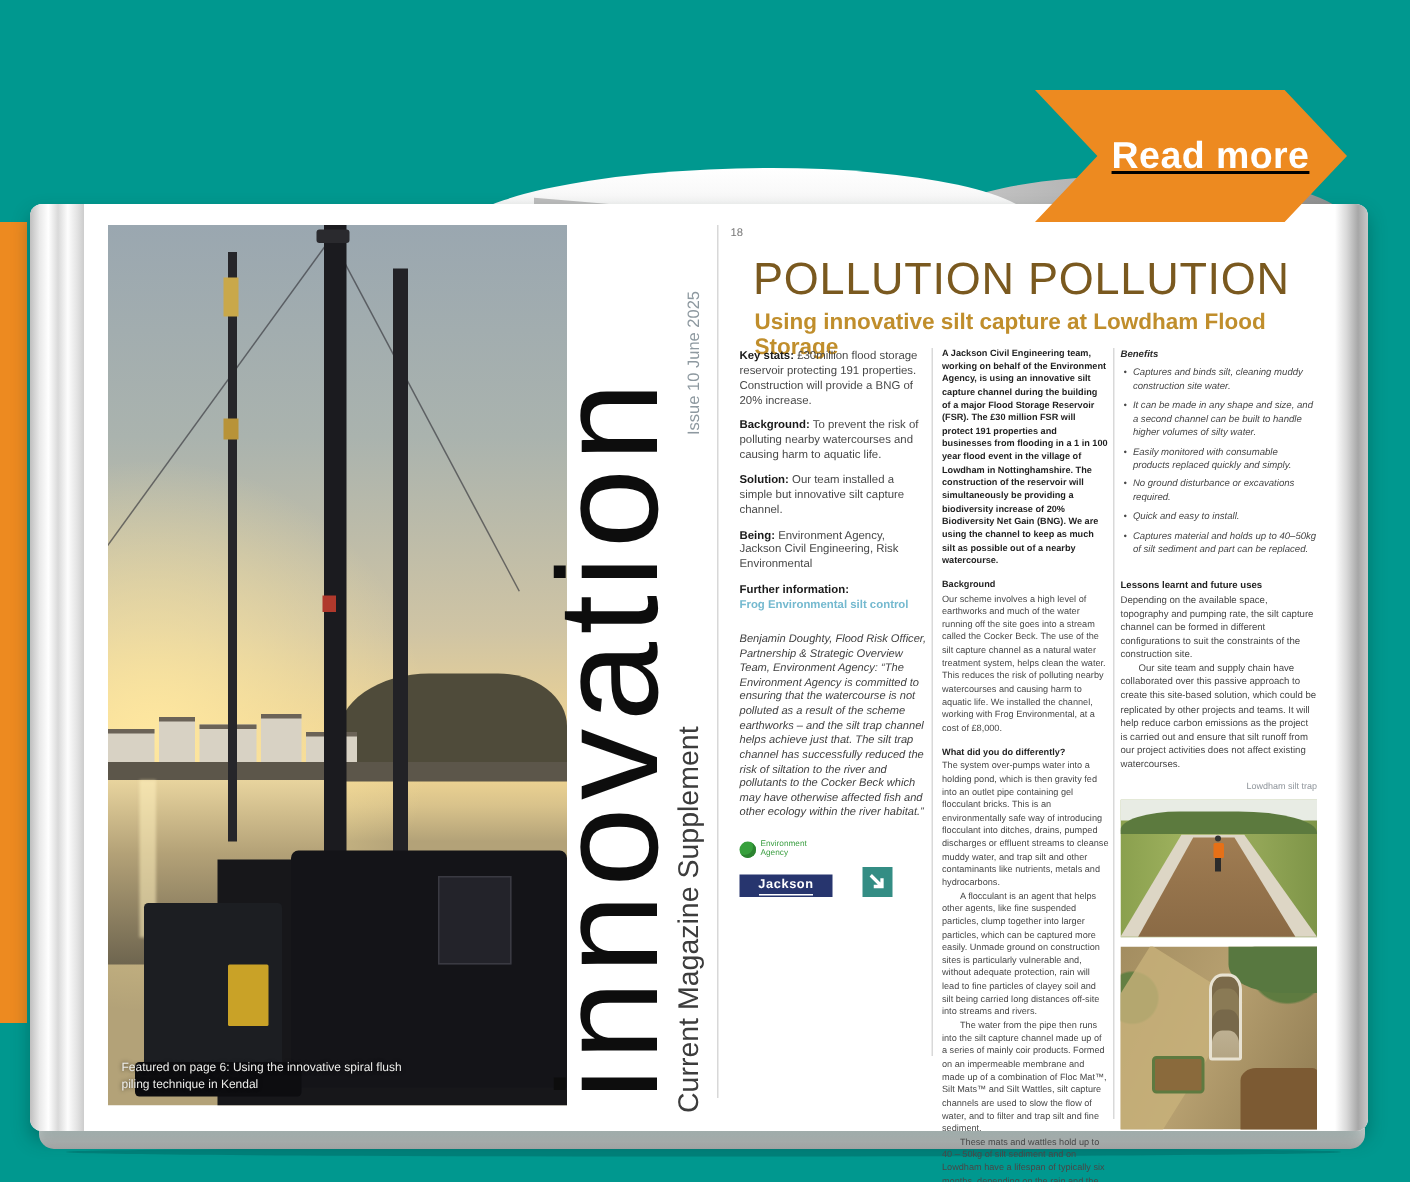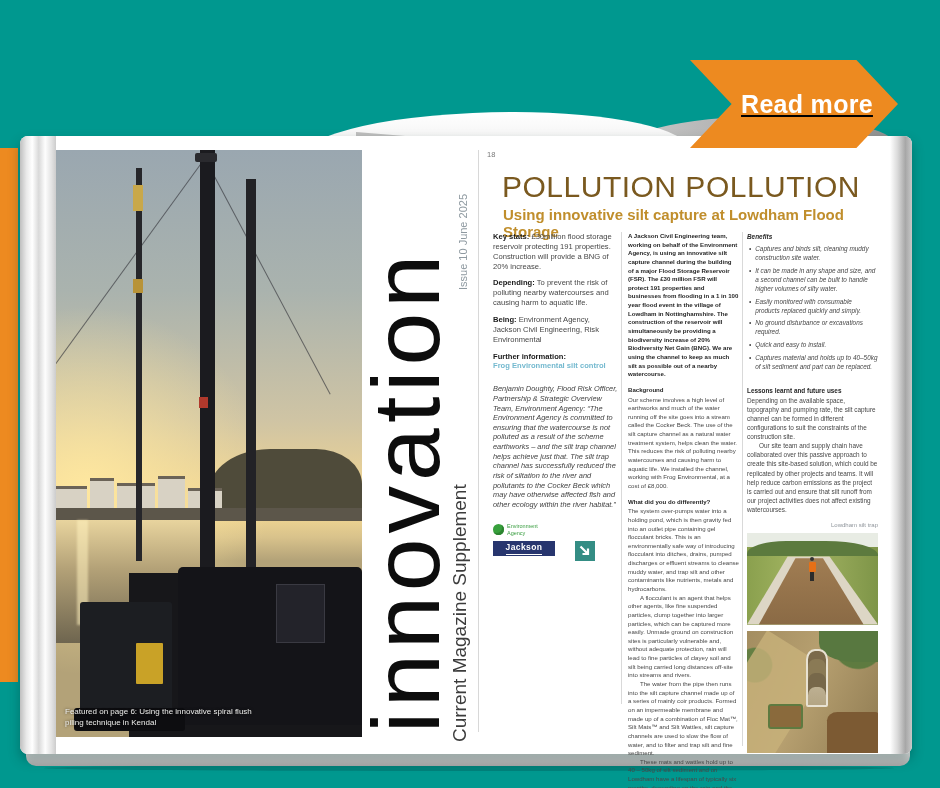--- a/index.html
+++ b/index.html
@@ -32,21 +32,21 @@
     border-radius:8px 0 0 8px; }
   .right-edge { position:absolute; left:870px; top:0; width:22px; height:100%;
     background:linear-gradient(90deg,#ffffff,#d9d9d9 35%,#a7a7a7 70%,#c8c8c8);
     border-radius:0 8px 8px 0; }
   .bottom-edge { position:absolute; left:26px; top:752px; width:884px; height:14px;
     background:linear-gradient(180deg,#ededed,#a8a8a8); border-radius:0 0 10px 10px; z-index:4; }
   .bottom-shadow { position:absolute; left:44px; top:765px; width:850px; height:6px;
     background:rgba(0,30,25,.18); border-radius:50%; z-index:3; }
 
   
-  .photo { position:absolute; left:36px; top:14px; width:306px; height:587px; overflow:hidden; }
+  .photo { position:absolute; left:52px; top:14px; width:306px; height:587px; overflow:hidden; }
   .ph-sky { position:absolute; inset:0;
     background:linear-gradient(180deg,#9aa7b0 0%,#aab3ae 24%,#cfc4a4 46%,#ecd294 57%,#f2d794 62%,#d8c28b 66%,#b3a278 70%); }
   .ph-glow { position:absolute; inset:0;
     background:radial-gradient(circle at 10% 58%, rgba(255,232,160,.95), rgba(255,232,160,0) 42%); }
   .ph-buildings { position:absolute; left:0; top:55.5%; width:56%; height:6%; display:flex; align-items:flex-end; gap:3px; }
   .bld { background:#d8d2c4; border-top:3px solid #6b6357; }
   .b1{width:18%;height:70%;} .b2{width:14%;height:95%;} .b3{width:22%;height:80%;} .b4{width:16%;height:100%;} .b5{width:20%;height:65%;}
   .ph-trees { position:absolute; left:50%; top:51%; width:50%; height:12%; background:#4f4b3a;
     border-radius:40% 30% 0 0 / 60% 50% 0 0; }
   .ph-bank { position:absolute; left:0; top:61%; width:100%; height:2.2%; background:#5c564a; }
@@ -145,21 +145,21 @@
     border:2px solid #5e7a40; border-radius:3px; }
   .p2-pondr { position:absolute; left:61%; top:67%; width:40%; height:34%; background:#7c5a33;
     border-radius:20% 4px 0 0; }
 
   
   .logos { display:flex; flex-direction:column; gap:5px; margin-top:14px; }
   .logo-ea { display:flex; align-items:center; gap:3px; }
   .ea-circle { width:11px; height:11px; border-radius:50%; background:#37A03C;
     box-shadow:inset -2px -2px 0 #2c8330; }
   .ea-text { font-size:5.5px; line-height:1.15; color:#3a9e41; }
-  .logo-row2 { display:flex; align-items:flex-start; gap:20px; }
+  .logo-row2 { display:flex; align-items:flex-end; gap:20px; }
   .logo-jackson { width:62px; height:15px; background:#27356E; display:flex; align-items:center; justify-content:center; }
   .jackson-text { color:#fff; font-size:8.5px; font-weight:bold; letter-spacing:.4px;
     border-bottom:1px solid #fff; padding-bottom:1px; }
   .logo-arrow { width:20px; height:20px; background:#348D84; display:flex; align-items:center; justify-content:center; }
 </style>
 </head>
 <body>
 
 <div class="stage">
 
@@ -213,21 +213,22 @@
     <div class="vrot mag-supp">Current Magazine Supplement</div>
     <div class="fold-line"></div>
 
     <div class="right-page">
       <div class="page-num">18</div>
       <h1 class="art-title">POLLUTION POLLUTION</h1>
       <h2 class="art-subtitle">Using innovative silt capture at Lowdham Flood Storage</h2>
 
       <div class="col col1">
         <p class="sb-block"><b class="sb-label">Key stats:</b> <span>£30million flood storage reservoir protecting 191 properties. Construction will provide a BNG of 20% increase.</span></p>
-        <p class="sb-block"><b class="sb-label">Depending:</b> <span>To prevent the risk of polluting nearby watercourses and causing harm to aquatic life.</span></p>
+        <p class="sb-block"><b class="sb-label">Background:</b> <span>To prevent the risk of polluting nearby watercourses and causing harm to aquatic life.</span></p>
+        <p class="sb-block"><b class="sb-label">Solution:</b> <span>Our team installed a simple but innovative silt capture channel.</span></p>
         <p class="sb-block"><b class="sb-label">Being:</b> <span>Environment Agency, Jackson Civil Engineering, Risk Environmental</span></p>
         <p class="sb-block">
           <b class="sb-label sb-line">Further information:</b>
           <span class="sb-link">Frog Environmental silt control</span>
         </p>
         <p class="sb-quote">Benjamin Doughty, Flood Risk Officer, Partnership &amp; Strategic Overview Team, Environment Agency: “The Environment Agency is committed to ensuring that the watercourse is not polluted as a result of the scheme earthworks – and the silt trap channel helps achieve just that. The silt trap channel has successfully reduced the risk of siltation to the river and pollutants to the Cocker Beck which may have otherwise affected fish and other ecology within the river habitat.”</p>
 
         <div class="logos">
           <div class="logo-ea">
             <div class="ea-circle"></div>

